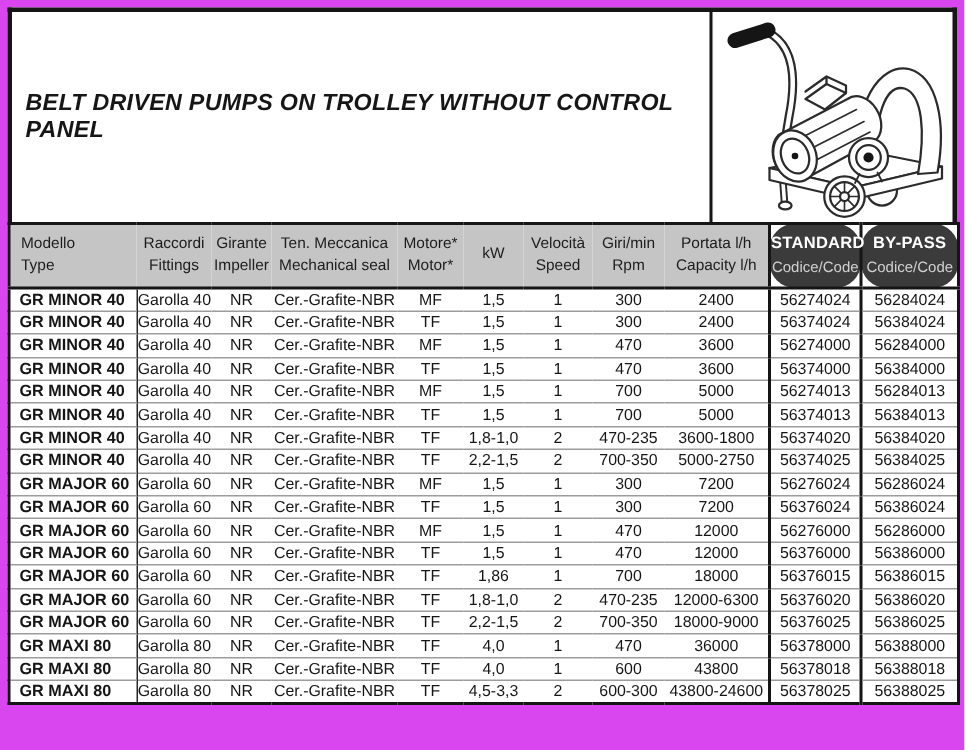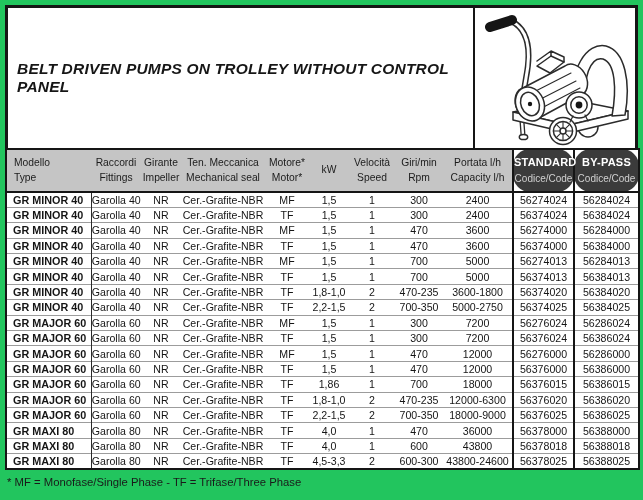--- a/index.html
+++ b/index.html
@@ -1,17 +1,17 @@
 <!DOCTYPE html>
 <html><head>
 <meta charset="utf-8">
 <style>
   html,body{margin:0;padding:0;background:#fff;}
   .page{
-    position:relative;width:643px;height:500px;background:#22c55e;
+    position:relative;width:643px;height:500px;background:#d946ef;
     font-family:"Liberation Sans",sans-serif;color:#111;overflow:hidden;
   }
   
   .top-frame{
     position:absolute;left:5px;top:5px;width:633px;height:143px;
     box-sizing:border-box;border:3px solid #151515;border-bottom:0;
     display:flex;background:#fff;
   }
   .title-area{
     flex:1;display:flex;align-items:center;padding-left:9px;box-sizing:border-box;
@@ -417,15 +417,14 @@
           <td>4,5-3,3</td>
           <td>2</td>
           <td>600-300</td>
           <td>43800-24600</td>
           <td>56378025</td>
           <td>56388025</td>
         </tr>
       </tbody>
   </table>
 
-  <div class="footnote">* MF = Monofase/Single Phase - TF = Trifase/Three Phase</div>
 
 </div>
 
 </body></html>

